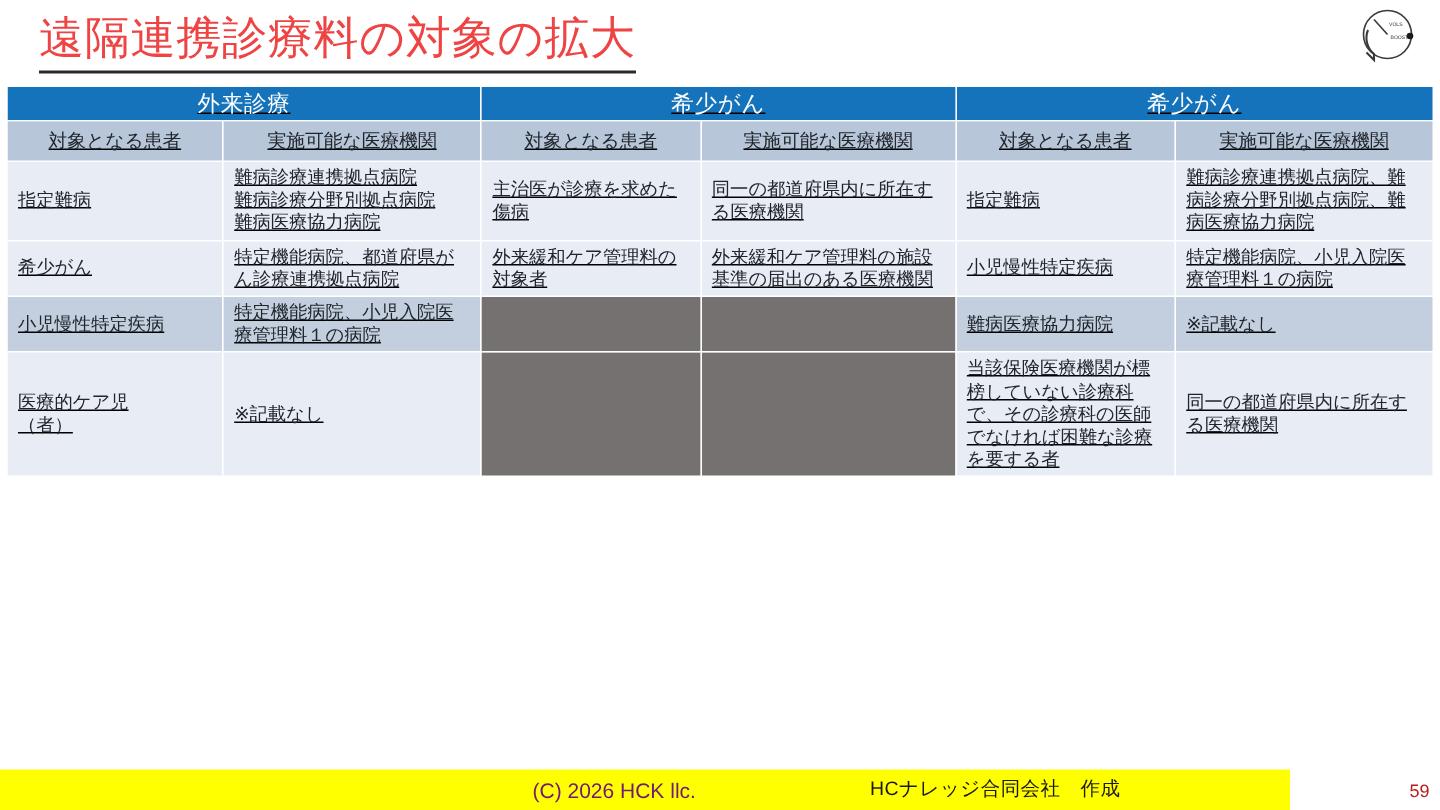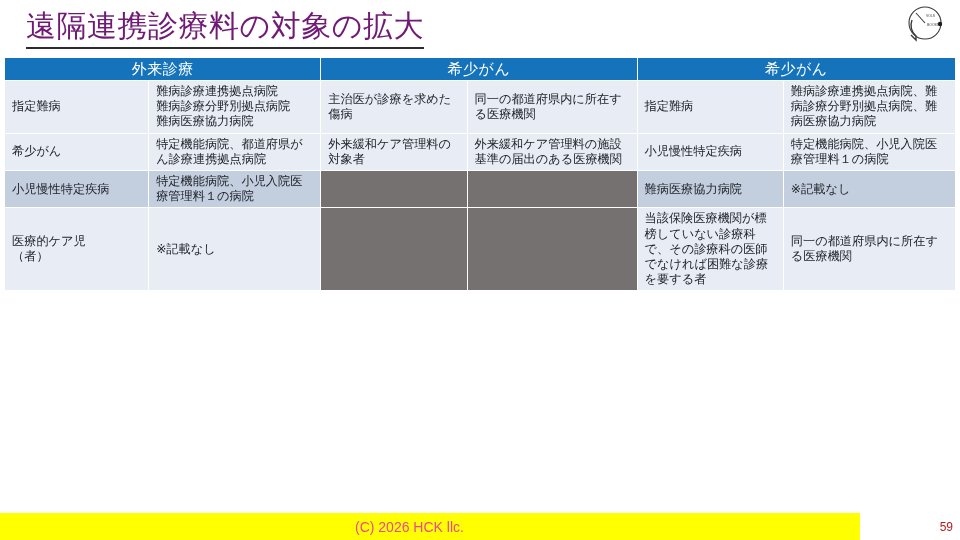--- a/index.html
+++ b/index.html
@@ -21,21 +21,21 @@
     background: #ffffff;
   }
 
   
   .title {
     position: absolute;
     left: 26px;
     top: 6px;
     font-size: 30px;
     line-height: 40px;
-    color: #701a75;
+    color: #ef4444;
     font-weight: 400;
     letter-spacing: 0.5px;
     border-bottom: 2px solid #2b2b2b;
     padding-bottom: 1px;
     white-space: nowrap;
   }
 
   
   .logo {
     position: absolute;
@@ -47,20 +47,21 @@
   .logo svg { display: block; }
 
   
   .tbl {
     position: absolute;
     left: 4px;
     top: 57px;
     width: 952px;
     border-collapse: collapse;
     table-layout: fixed;
+    text-decoration: underline;
   }
   .tbl td, .tbl th {
     border: 1px solid #ffffff;
     padding: 0;
     vertical-align: middle;
     font-weight: normal;
   }
   .grp-head {
     background: #1473bb;
     color: #ffffff;
@@ -103,21 +104,21 @@
     bottom: 0;
     width: 860px;
     height: 27px;
     background: #ffff00;
   }
   .copyright {
     position: absolute;
     left: 355px;
     bottom: 4px;
     font-size: 14px;
-    color: #ec4899;
+    color: #701a75;
     line-height: 18px;
   }
   .maker {
     position: absolute;
     left: 580px;
     bottom: 5px;
     font-size: 13px;
     color: #1a1a1a;
     line-height: 18px;
     letter-spacing: 0.3px;
@@ -156,20 +157,28 @@
         <col class="c4">
         <col class="c5">
         <col class="c6">
     </colgroup>
     <thead>
       <tr>
         <th class="grp-head" colspan="2">外来診療</th>
         <th class="grp-head" colspan="2">希少がん</th>
         <th class="grp-head" colspan="2">希少がん</th>
       </tr>
+      <tr>
+        <th class="sub-head">対象となる患者</th>
+        <th class="sub-head">実施可能な医療機関</th>
+        <th class="sub-head">対象となる患者</th>
+        <th class="sub-head">実施可能な医療機関</th>
+        <th class="sub-head">対象となる患者</th>
+        <th class="sub-head">実施可能な医療機関</th>
+      </tr>
     </thead>
     <tbody>
         <tr class="band-a">
           <td class="cell">指定難病</td>
           <td class="cell">難病診療連携拠点病院<br>難病診療分野別拠点病院<br>難病医療協力病院</td>
           <td class="cell">主治医が診療を求めた傷病</td>
           <td class="cell">同一の都道府県内に所在する医療機関</td>
           <td class="cell">指定難病</td>
           <td class="cell">難病診療連携拠点病院、難病診療分野別拠点病院、難病医療協力病院</td>
         </tr>
@@ -195,15 +204,16 @@
           <td class="cell empty"></td>
           <td class="cell empty"></td>
           <td class="cell">当該保険医療機関が標榜していない診療科で、その診療科の医師でなければ困難な診療を要する者</td>
           <td class="cell">同一の都道府県内に所在する医療機関</td>
         </tr>
       </tbody>
   </table>
 
   <div class="footer-bar"></div>
   <div class="copyright">(C) 2026 HCK llc.</div>
+  <div class="maker">HCナレッジ合同会社　作成</div>
   <div class="page-no">59</div>
 
 </div>
 
 </body></html>

